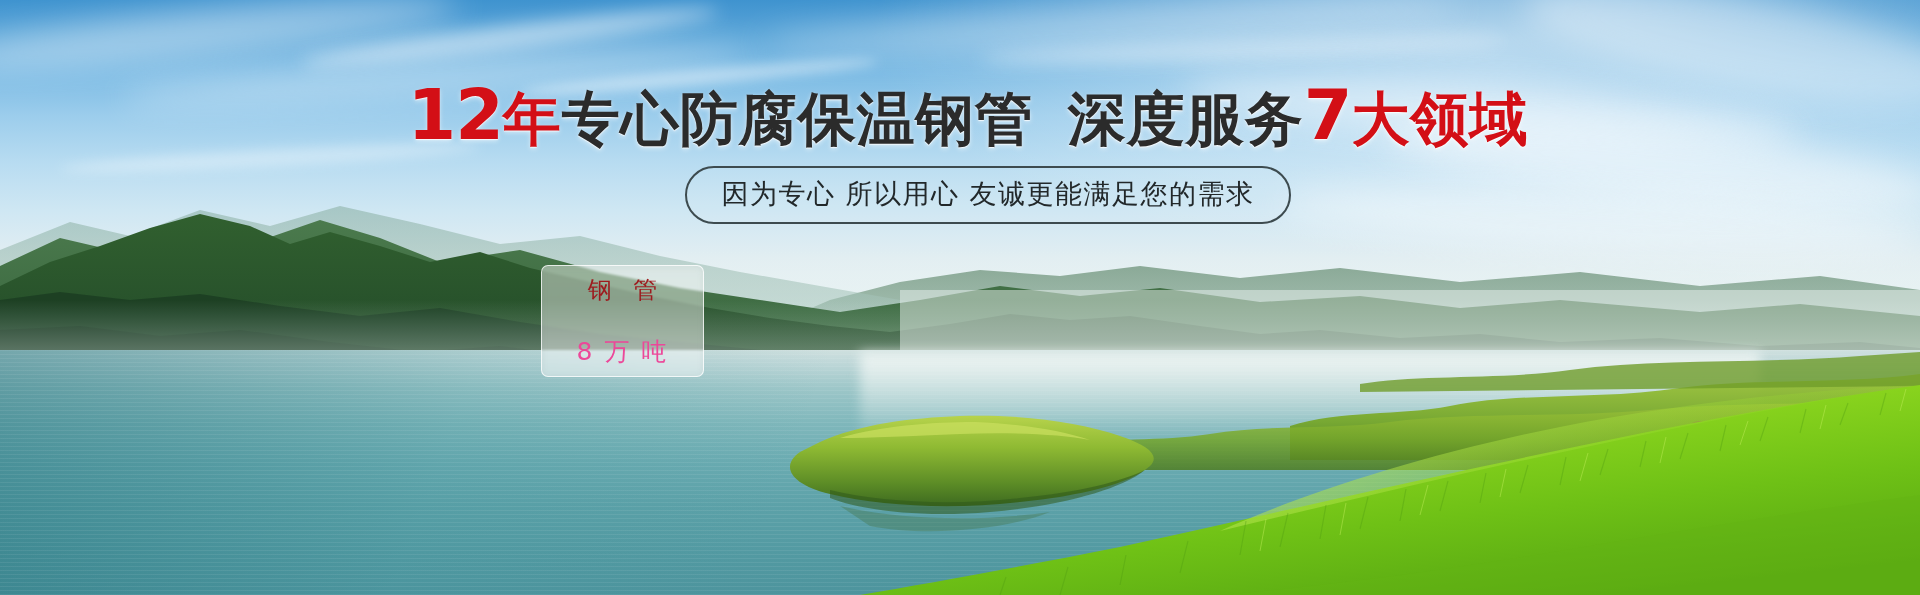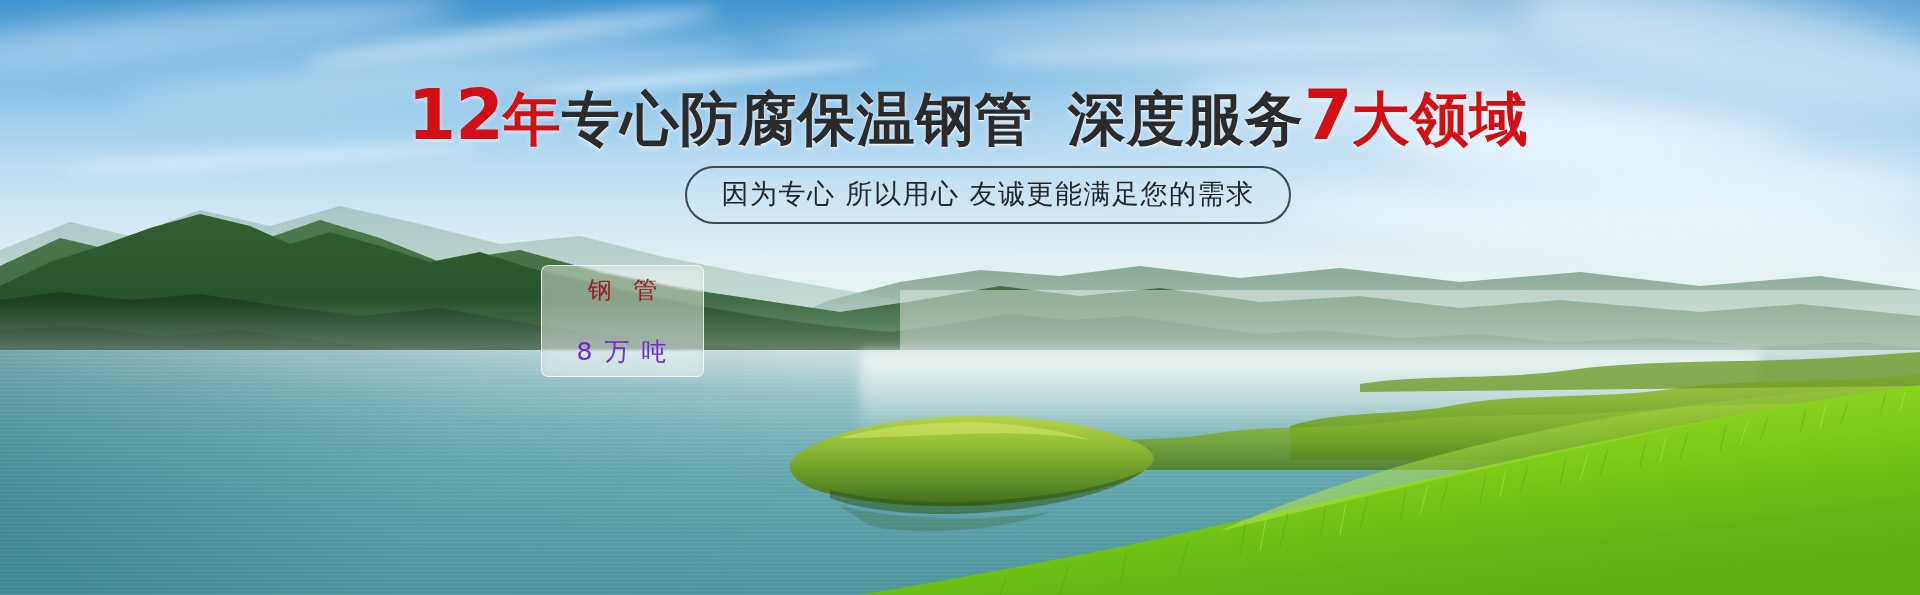--- a/index.html
+++ b/index.html
@@ -161,21 +161,21 @@
   .card-title{
     font-size:24px;
     color:#9e1b1e;
     letter-spacing:7px;
     text-indent:7px;
     margin-bottom:12px;
     font-weight:normal;
   }
   .card-value{
     font-size:25px;
-    color:#6d28d9;
+    color:#ec4899;
     letter-spacing:2px;
     font-weight:normal;
     white-space:nowrap;
   }
   .card-value sup{font-size:14px;vertical-align:super;}
 </style>
 </head>
 <body>
 
 <div class="banner">

